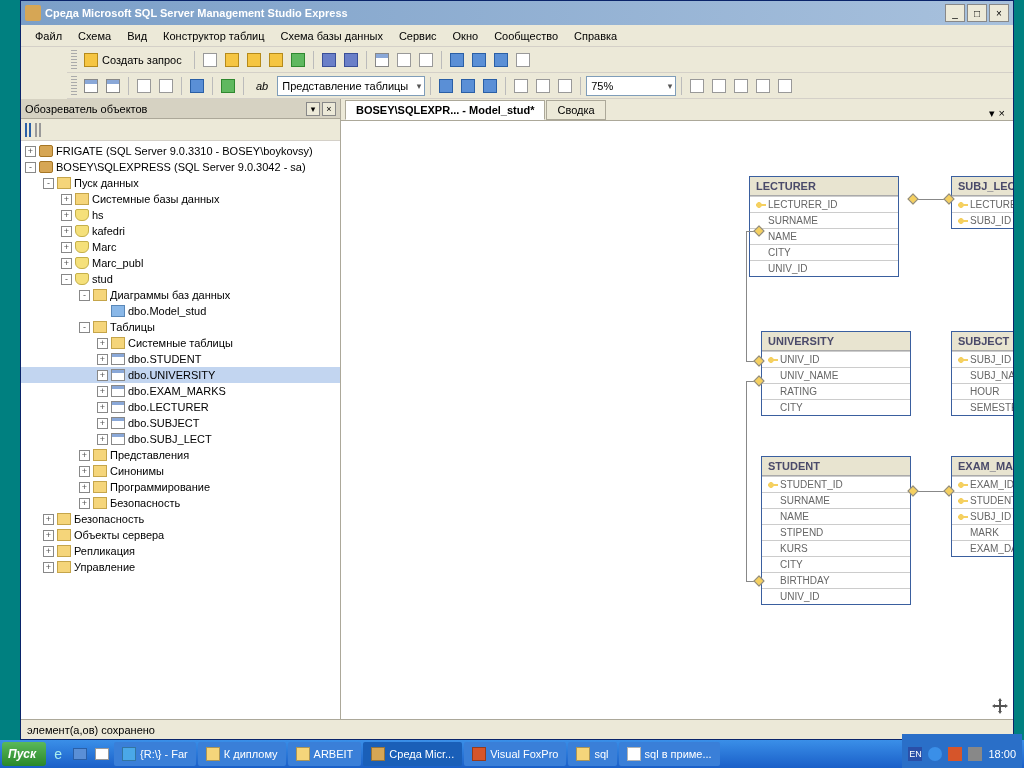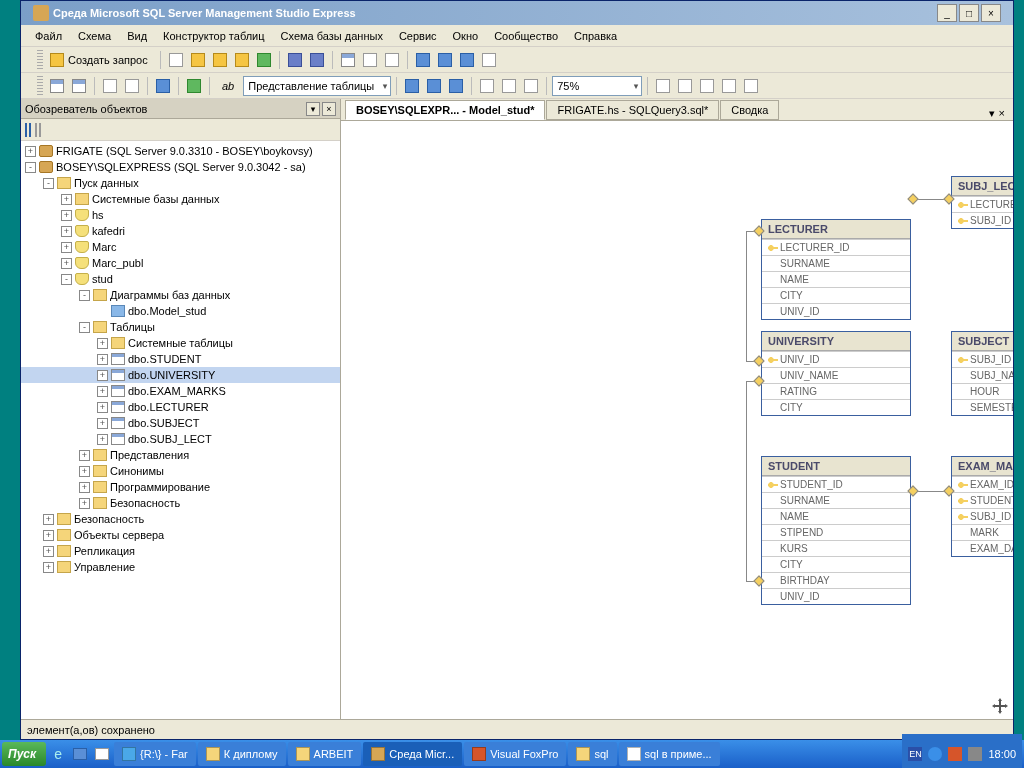--- a/index.html
+++ b/index.html
@@ -1,25 +1,25 @@
 <!DOCTYPE html>
 <html><head>
 <meta charset="utf-8">
 <style>
 * { box-sizing: border-box; margin: 0; padding: 0; font-family: Tahoma, Arial, sans-serif; }
 body { background: #008080; width: 1024px; height: 768px; overflow: hidden; position: relative; font-size: 11px; }
 .desktop-left { position: absolute; left: 0; top: 0; width: 20px; height: 100%; background: #008080; }
 .window { position: absolute; left: 20px; top: 0; width: 994px; height: 740px; background: #ece9d8; border: 1px solid #0a246a; display: flex; flex-direction: column; }
-.titlebar { height: 24px; background: linear-gradient(to right, #7b9fc8, #a8c1dd); display: flex; align-items: center; color: #fff; padding: 0 12px; }
+.titlebar { height: 24px; background: linear-gradient(to right, #7b9fc8, #a8c1dd); display: flex; align-items: center; color: #fff; padding: 0 4px; }
 .titlebar .app-icon { width: 16px; height: 16px; background: #d6a655; margin-right: 4px; border-radius: 2px; }
 .titlebar .title { flex: 1; font-weight: bold; font-size: 11px; }
 .titlebar .win-btn { width: 20px; height: 18px; background: #ece9d8; border: 1px solid #888; margin-left: 2px; display: flex; align-items: center; justify-content: center; font-size: 10px; font-family: Arial; color: #000; cursor: pointer; }
 .menubar { height: 22px; background: #ece9d8; display: flex; align-items: center; padding: 0 6px; border-bottom: 1px solid #d4d0c8; }
 .menubar span { padding: 2px 8px; cursor: pointer; }
-.toolbar { height: 26px; background: #ece9d8; display: flex; align-items: center; padding: 2px 16px; border-bottom: 1px solid #d4d0c8; gap: 2px; }
+.toolbar { height: 26px; background: #ece9d8; display: flex; align-items: center; padding: 2px 4px; border-bottom: 1px solid #d4d0c8; gap: 2px; margin-left: 46px; }
 .toolbar .grip { width: 6px; height: 20px; background: repeating-linear-gradient(to bottom, #aaa 0 1px, transparent 1px 3px); margin-right: 2px; }
 .toolbar .btn { min-width: 20px; height: 20px; border: 1px solid transparent; display: flex; align-items: center; justify-content: center; padding: 0 2px; cursor: pointer; }
 .toolbar .ico { width: 14px; height: 14px; display: inline-block; }
 .toolbar .sep { width: 1px; height: 18px; background: #bbb; margin: 0 3px; }
 .toolbar .lbl { padding: 0 4px; }
 .toolbar .dropdown { height: 20px; border: 1px solid #7f9db9; background: #fff; padding: 0 16px 0 4px; display: flex; align-items: center; position: relative; }
 .toolbar .dropdown::after { content: "▾"; position: absolute; right: 3px; font-size: 9px; color: #555; }
 .ico-yellow { background: #f5c542; border: 1px solid #b58a1a; }
 .ico-blue { background: #5a8fd6; border: 1px solid #2a5fa6; }
 .ico-green { background: #5fb85f; border: 1px solid #2f882f; }
@@ -371,32 +371,31 @@
             <span class="tree-toggle">+</span>
             <span class="tree-icon icon-folder"></span>
             <span class="tree-label">Управление</span>
           </div>
         </div>
     </div>
 
     <div class="main">
       <div class="doc-tabs" id="doc-tabs">
         <div class="doc-tab active">BOSEY\SQLEXPR... - Model_stud*</div>
-          <div class="doc-tab">FRIGATE.hs - SQLQuery3.sql*</div>
           <div class="doc-tab">Сводка</div>
           <div class="close-tab">
           <span style="cursor:pointer">▾</span>
           <span style="cursor:pointer">×</span>
         </div>
       </div>
       <div class="canvas" id="canvas">
         <svg class="nav-icon" viewBox="0 0 18 18">
             <path d="M9 1 L11 4 L10 4 L10 8 L14 8 L14 7 L17 9 L14 11 L14 10 L10 10 L10 14 L11 14 L9 17 L7 14 L8 14 L8 10 L4 10 L4 11 L1 9 L4 7 L4 8 L8 8 L8 4 L7 4 Z" fill="#555"></path>
           </svg>
-      <div class="table-box" style="left: 420px; top: 55px; margin-top: 43px;">
+      <div class="table-box" style="left: 408px; top: 55px;">
             <div class="th">LECTURER</div>
             <div class="row">
               <span class="key key-pk"></span>
               <span>LECTURER_ID</span>
             </div>
             <div class="row">
               <span class="key"></span>
               <span>SURNAME</span>
             </div>
             <div class="row">

